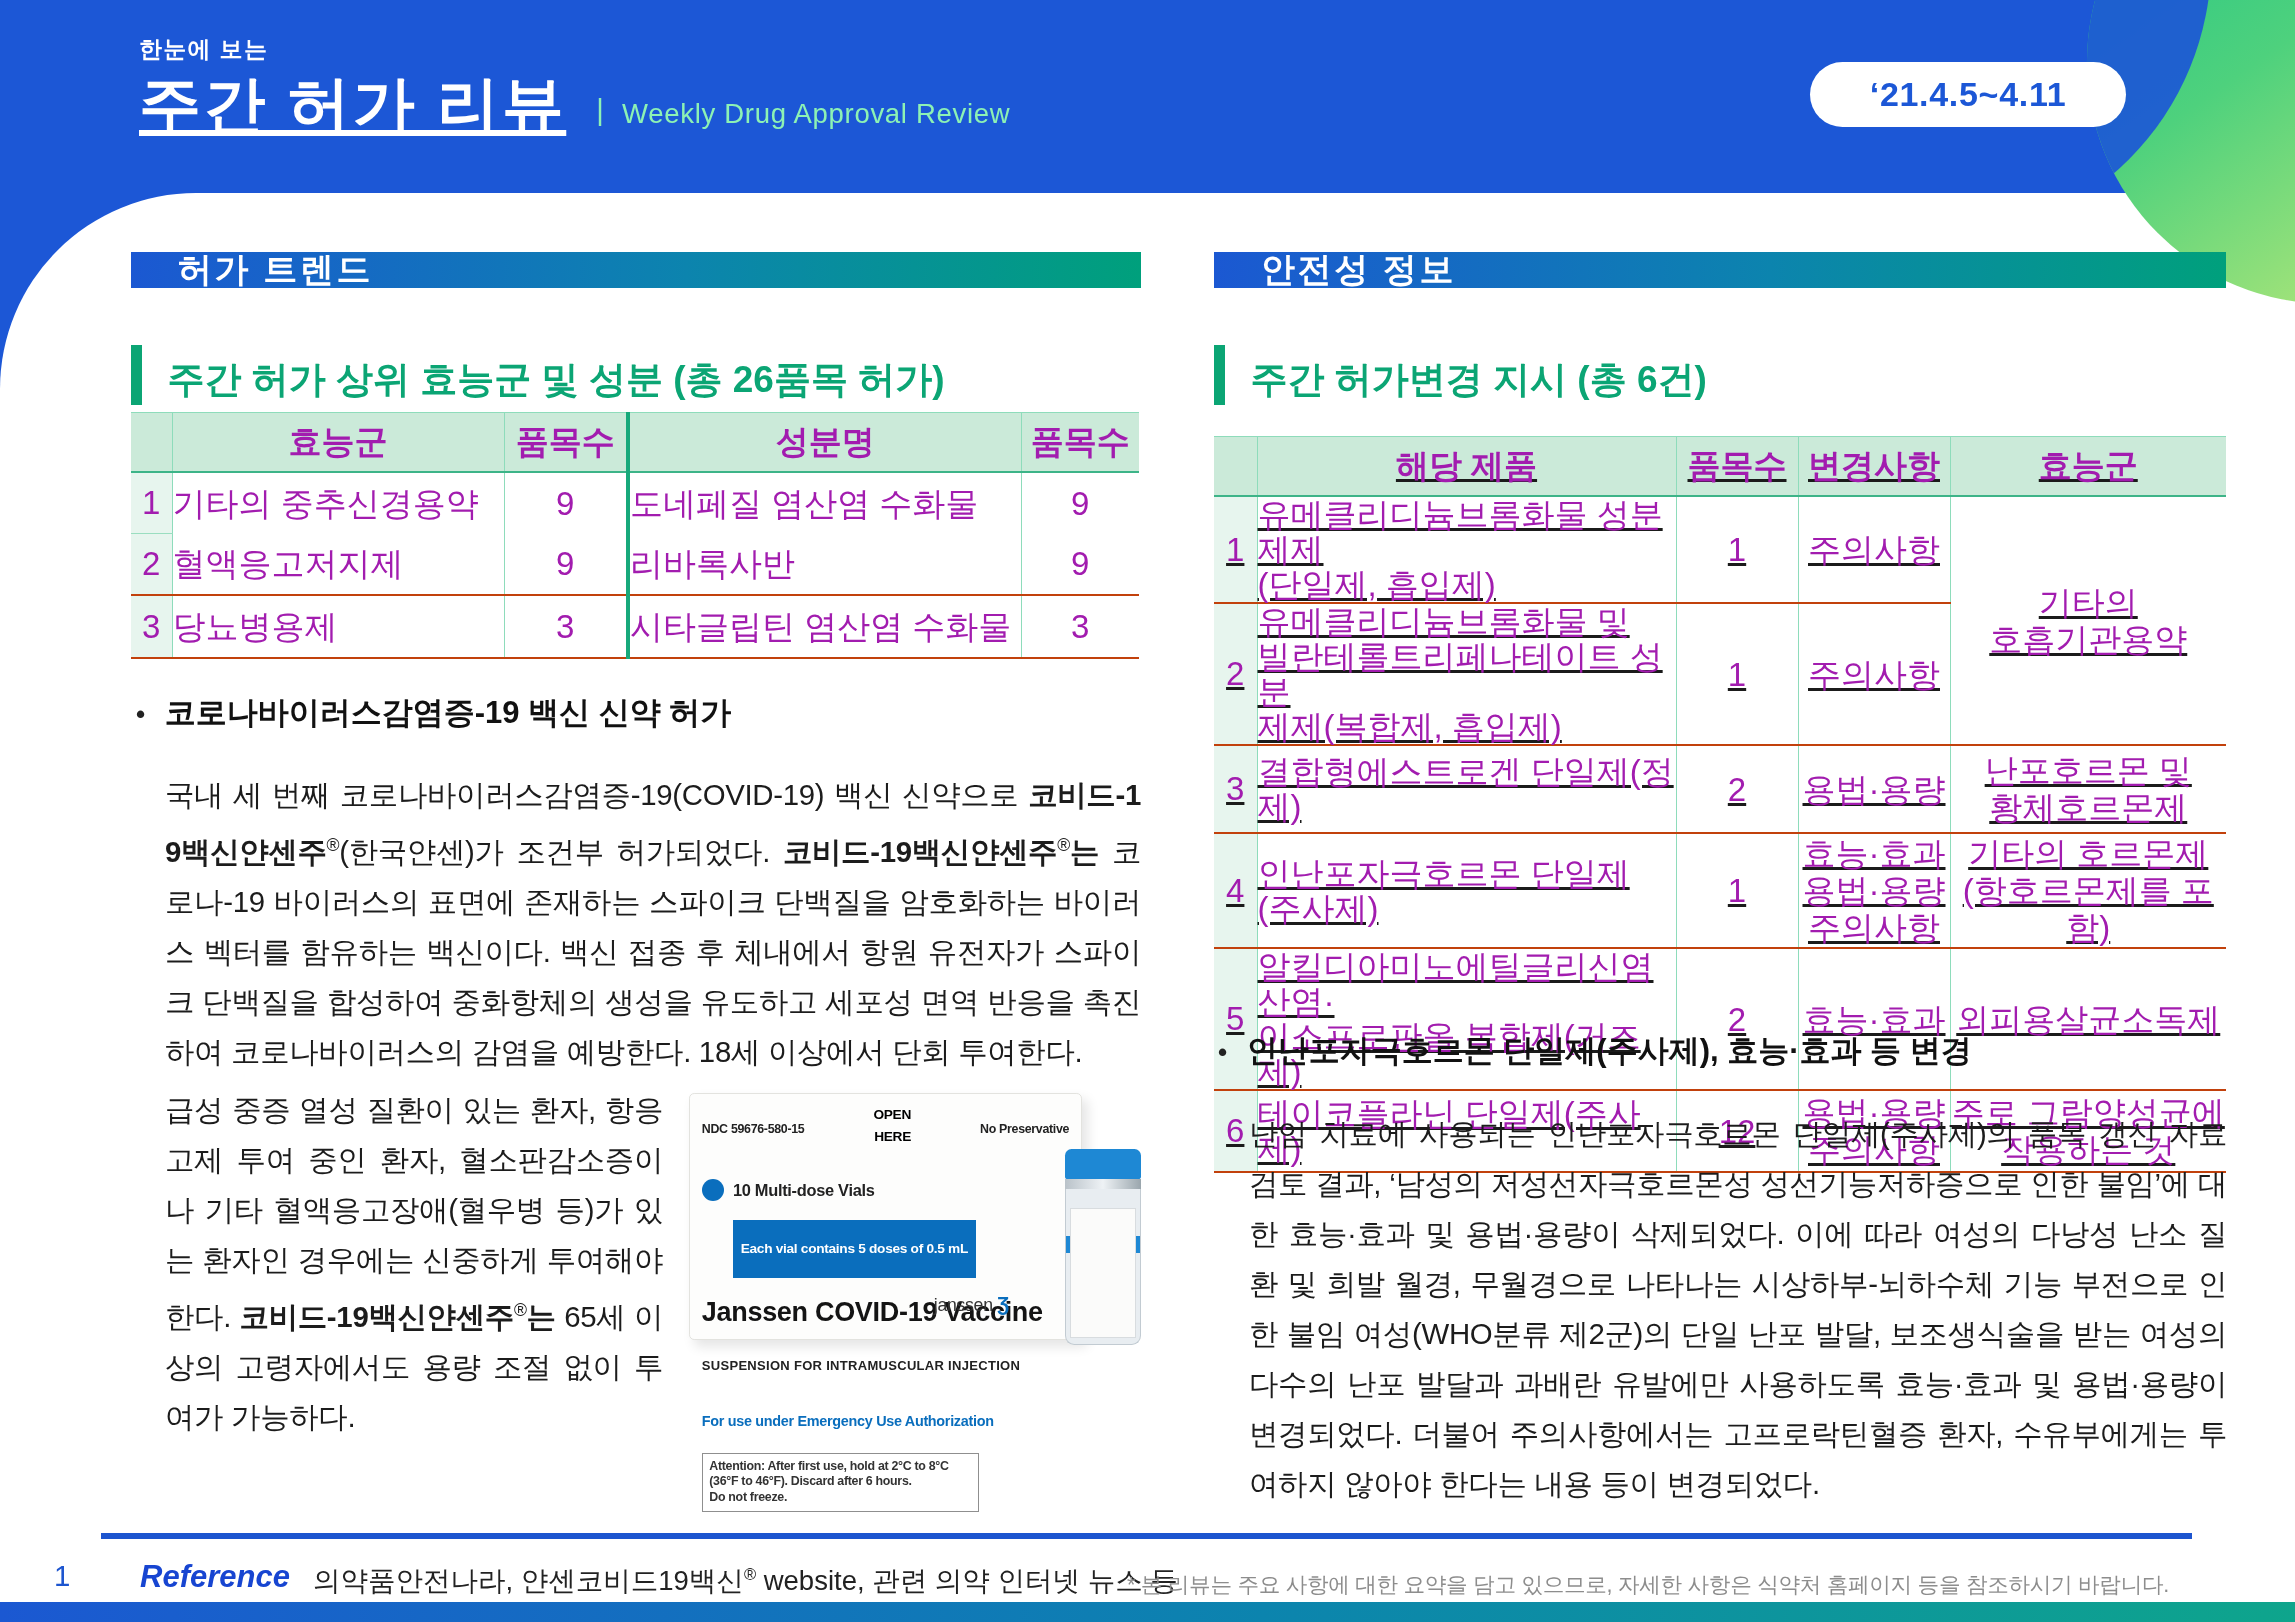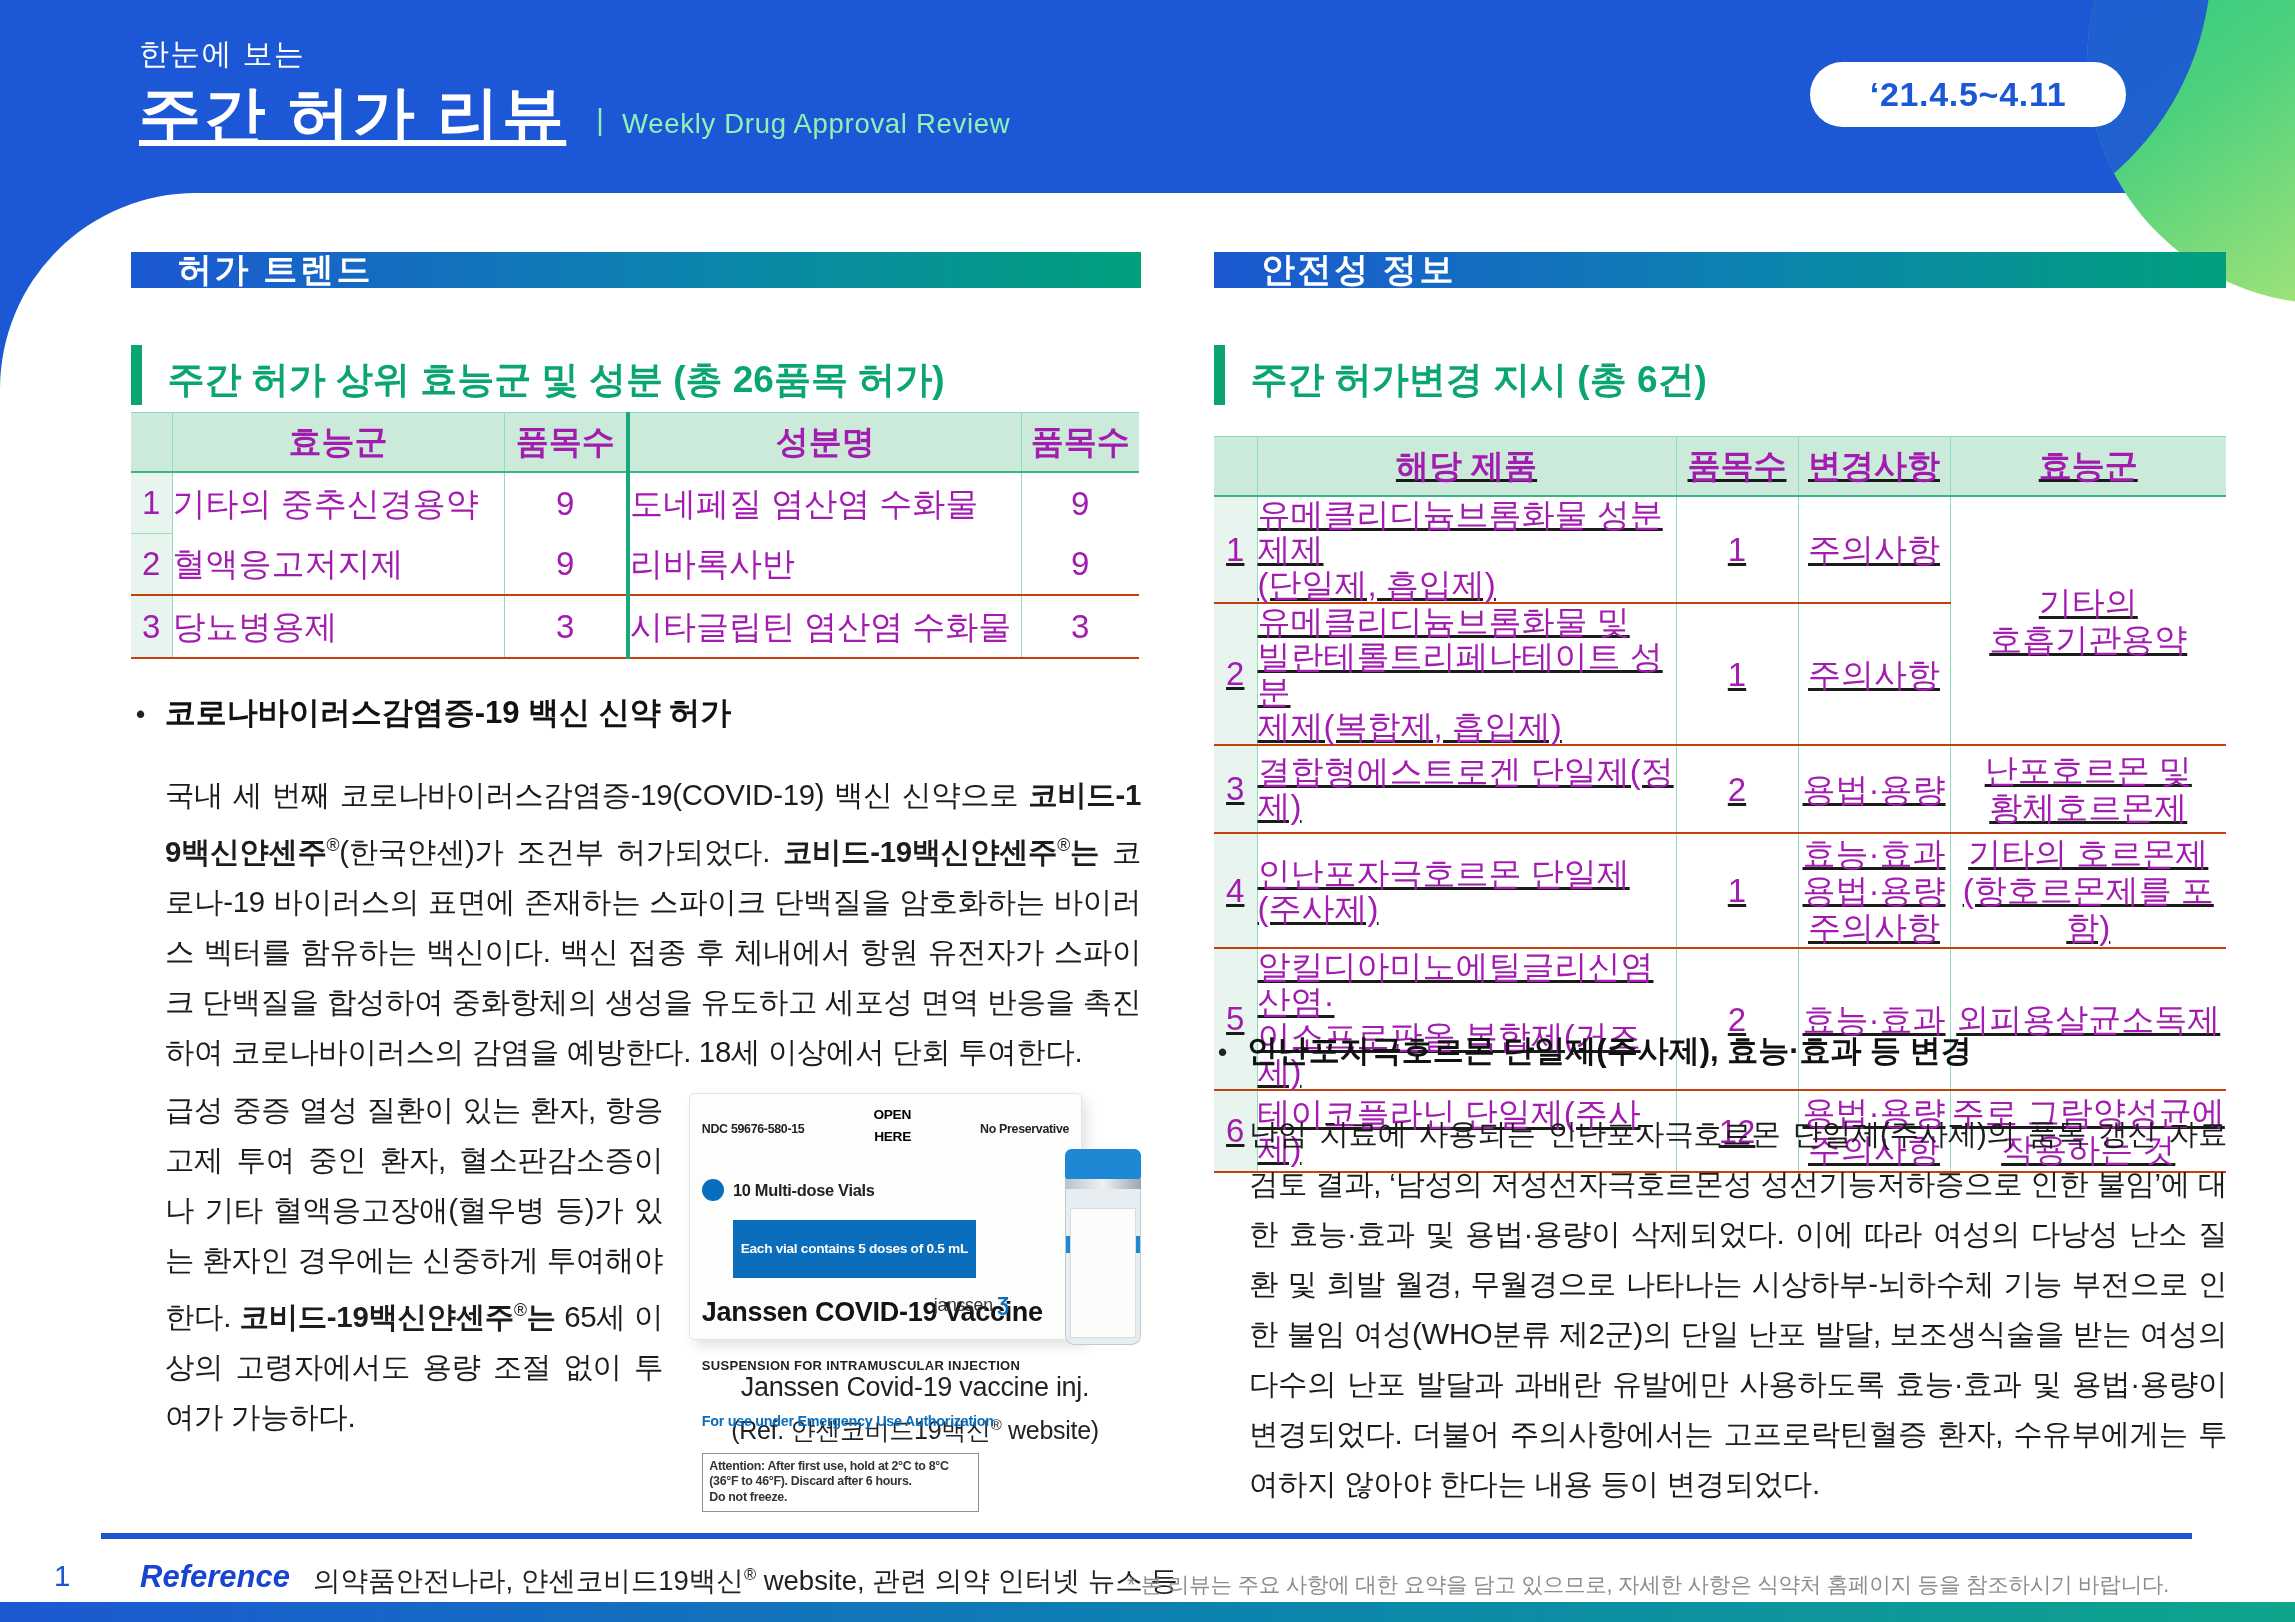--- a/index.html
+++ b/index.html
@@ -5,21 +5,21 @@
   html,body{margin:0;padding:0;background:#fff;}
   .page{position:relative;width:2295px;height:1623px;overflow:hidden;background:#ffffff;
         font-family:"Liberation Sans","DejaVu Sans",sans-serif;color:#1b1b1b;}
 
   
   .header-bg{position:absolute;left:0;top:0;width:2295px;height:393px;background:#1c57d6;}
   .sheet{position:absolute;left:0;top:193px;width:2295px;height:1430px;background:#ffffff;
          border-top-left-radius:196px;}
   .deco-svg{position:absolute;left:1641px;top:0;pointer-events:none;}
   .header-text{position:absolute;left:139px;top:34px;color:#ffffff;}
-  .eyebrow{font-size:30px;font-weight:400;letter-spacing:1.3px;}
+  .eyebrow{font-size:23px;font-weight:700;letter-spacing:1.3px;}
   .title-row{display:flex;align-items:flex-end;margin-top:6.5px;}
   .main-title{font-size:62px;font-weight:600;letter-spacing:2.6px;line-height:1.05;text-decoration:underline;}
   .title-divider{font-size:29px;color:#8df2b4;margin:0 18.3px 9.2px 30px;font-weight:400;}
   .subtitle-en{font-size:27.5px;color:#8df2b4;font-weight:500;margin-bottom:6.5px;letter-spacing:0.7px;}
   .date-pill{position:absolute;left:1810px;top:62px;width:316px;height:65px;background:#ffffff;
              border-radius:33px;display:flex;align-items:center;justify-content:center;
              font-size:34px;font-weight:bold;color:#1c57d6;letter-spacing:0.7px;}
 
   
   .section-bar{position:absolute;height:36px;background:linear-gradient(90deg,#1b58d2 0%,#0c84ae 55%,#00a07c 100%);
@@ -220,24 +220,20 @@
         </div>
         <div class="vial">
           <div class="cap"></div>
             <div class="ring"></div>
           <div class="body">
               <div class="lstrip"></div>
               <div class="label"></div>
             </div>
         </div>
       </div>
-      <figcaption>
-        <div class="cap1">Janssen Covid-19 vaccine inj.</div>
-        <div class="cap2"><span>(Ref. 얀센코비드19백신</span><sup>®</sup><span> website)</span></div>
-      </figcaption>
     </figure>
     <span><span>급성 중증 열성 질환이 있는 환자, 항응고제 투여 중인 환자, 혈소판감소증이나 기타 혈액응고장애(혈우병 등)가 있는 환자인 경우에는 신중하게 투여해야 한다. </span><b>코비드-19백신얀센주</b><sup>®</sup><b>는</b><span> 65세 이상의 고령자에서도 용량 조절 없이 투여가 가능하다.</span></span>
   </div>
 
   <div class="section-bar bar-right">안전성 정보</div>
   <div class="green-title gt-right">
     <span class="vbar"></span>
     <span class="gt-text">주간 허가변경 지시 (총 6건)</span>
   </div>
 

